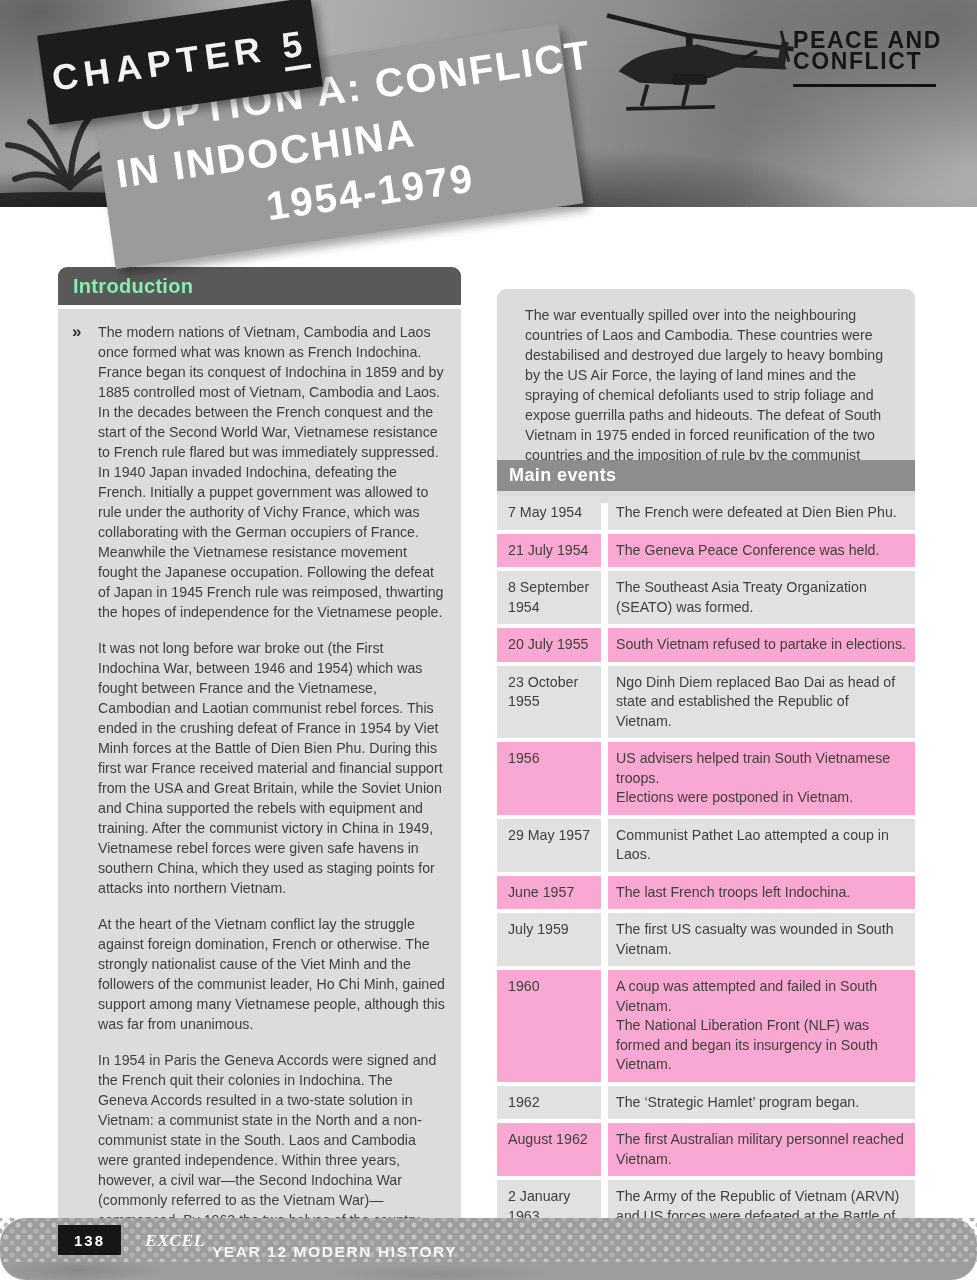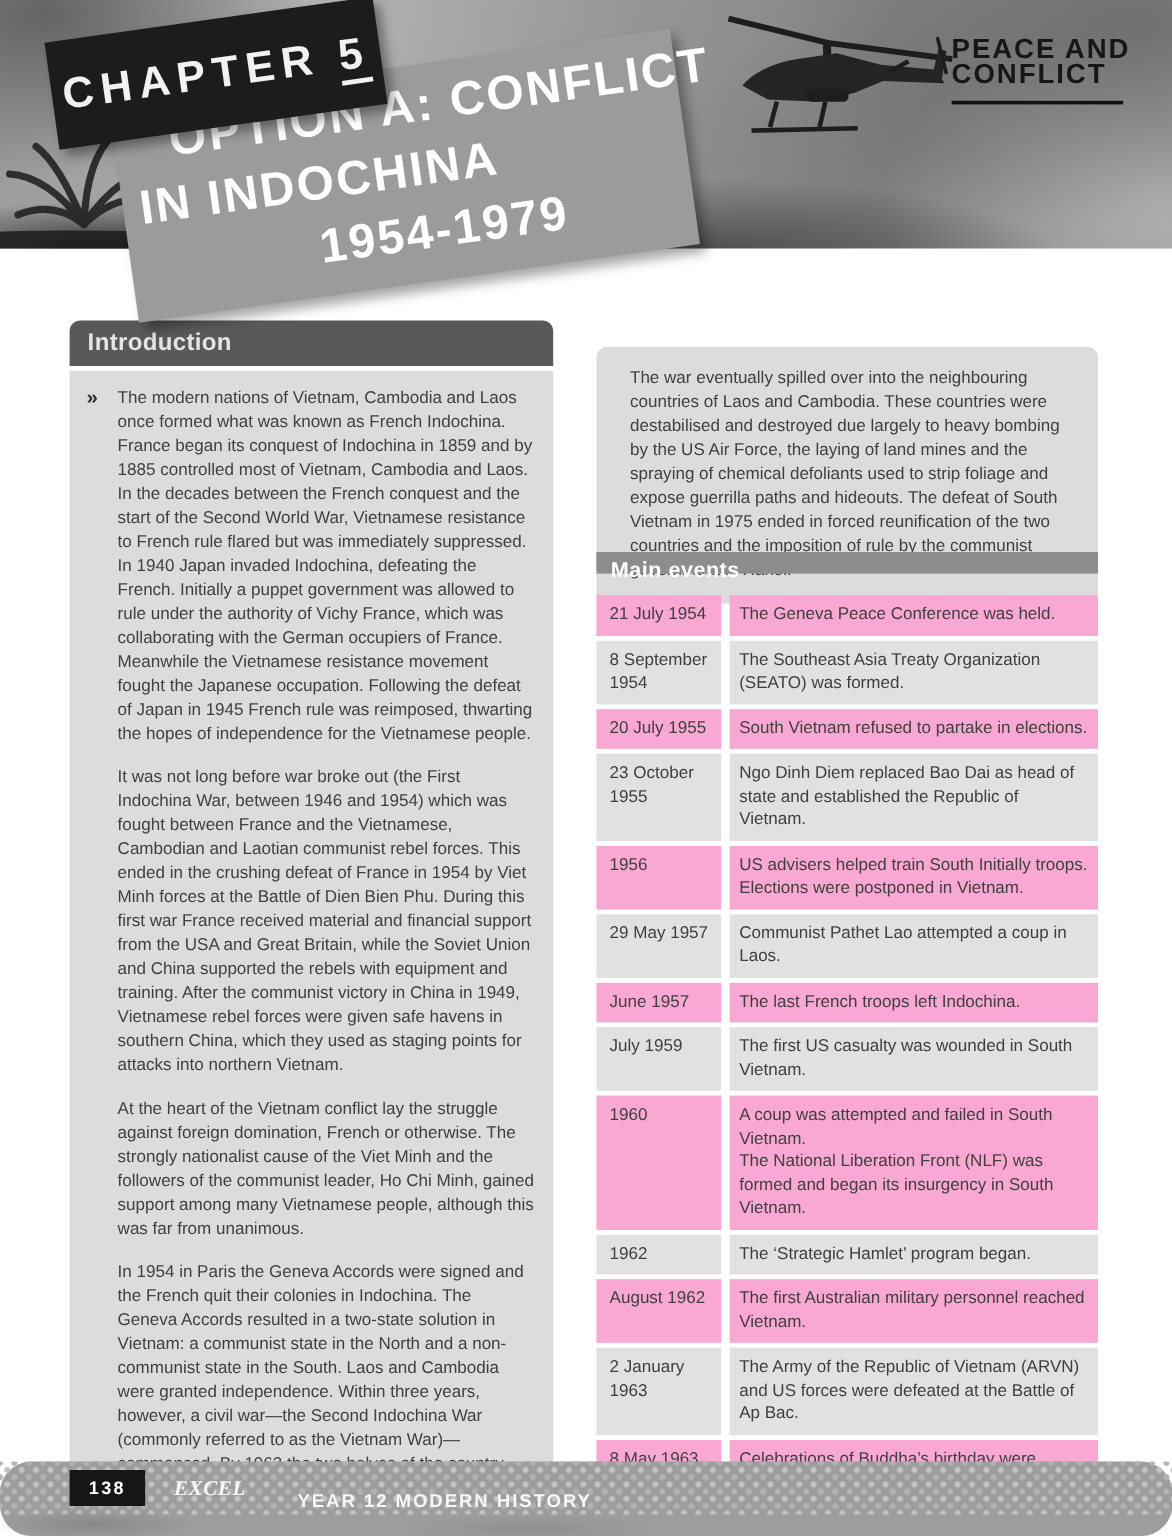--- a/index.html
+++ b/index.html
@@ -43,41 +43,41 @@
   }
   .banner-gray .l{color:#ffffff;font-weight:bold;font-size:40px;letter-spacing:2px;line-height:53px;white-space:nowrap;}
   .banner-gray .l1{margin-left:46px;}
   .banner-gray .l2{margin-left:14px;}
   .banner-gray .l3{margin-left:158px;}
 
   
   .intro-header{
     position:absolute;left:58px;top:267px;width:403px;height:38px;box-sizing:border-box;
     background:#595959;border-radius:9px 9px 0 0;
-    color:#e5e5e5;font-weight:bold;font-size:20px;line-height:38px;padding-left:15px;letter-spacing:.3px;
+    color:#86efac;font-weight:bold;font-size:20px;line-height:38px;padding-left:15px;letter-spacing:.3px;
   }
   .intro-box{
     position:absolute;left:58px;top:309px;width:403px;min-height:849px;box-sizing:border-box;
     background:#dcdcdc;border-radius:0 0 9px 9px;
     padding:13px 15px 18px 14px;
   }
   .body-text{font-size:14.2px;line-height:20px;color:#3f3f3f;}
   .intro-box p{margin:16px 0 9px 26px;}
   .first-par{display:flex;margin:0 0 9px 0 !important;}
   .chevron{width:26px;flex:0 0 26px;font-weight:bold;font-size:17px;color:#2d2d2d;line-height:20px;}
   .first-par .ptext{flex:1;}
 
   
   .right-box{
     position:absolute;left:497px;top:265px;width:418px;box-sizing:border-box;
     background:#dcdcdc;border-radius:9px;
     padding:16px 26px 18px 28px;min-height:182px;margin-top:24px;
   }
   .events-header{
-    position:absolute;left:497px;top:460px;width:418px;height:18px;box-sizing:border-box;
+    position:absolute;left:497px;top:460px;width:418px;height:31px;box-sizing:border-box;
     background:#8d8d8d;color:#ffffff;font-weight:bold;font-size:18px;line-height:31px;
     padding-left:12px;letter-spacing:.4px;
   }
   .events-table{position:absolute;left:497px;top:496px;width:418px;}
   .ev-row{display:grid;grid-template-columns:104px 1fr;column-gap:7px;margin-bottom:4px;}
   .ev-row .cell{font-size:14.2px;line-height:19.5px;color:#3f3f3f;padding:7px 8px 7px 11px;}
   .ev-row .event{white-space:pre-line;padding-left:8px;}
   .ev-row.odd .cell{background:#e1e1e1;}
   .ev-row.even .cell{background:#f9a8d4;}
 
@@ -95,21 +95,21 @@
     position:absolute;left:0;top:30px;width:977px;height:32px;
     background:
       radial-gradient(ellipse 120px 18px at 8% 70%, rgba(120,120,120,.55), transparent 70%),
       radial-gradient(ellipse 160px 16px at 45% 80%, rgba(128,128,128,.45), transparent 70%);
   }
   .page-num{
     position:absolute;left:58px;top:7px;width:63px;height:30px;
     background:#161616;color:#ffffff;font-weight:bold;font-size:15px;letter-spacing:2px;
     display:flex;align-items:center;justify-content:center;
   }
-  .book-title{position:absolute;left:145px;top:0;height:44px;display:flex;align-items:center;color:#f7f7f7;gap:36px;}
+  .book-title{position:absolute;left:145px;top:0;height:44px;display:flex;align-items:center;color:#f7f7f7;}
   .series{font-family:"Liberation Serif","DejaVu Serif",serif;font-weight:bold;font-style:italic;font-size:17.5px;letter-spacing:.5px;margin-right:7px;}
   .title-rest{font-weight:bold;font-size:15.5px;letter-spacing:1.6px;margin-top:24px;}
 </style>
 </head>
 <body>
 
 <div class="page">
 
   <div class="hero">
     <svg class="palm" width="320" height="120" viewBox="0 0 320 120">
@@ -187,39 +187,43 @@
     <p>It was not long before war broke out (the First Indochina War, between 1946 and 1954) which was fought between France and the Vietnamese, Cambodian and Laotian communist rebel forces. This ended in the crushing defeat of France in 1954 by Viet Minh forces at the Battle of Dien Bien Phu. During this first war France received material and financial support from the USA and Great Britain, while the Soviet Union and China supported the rebels with equipment and training. After the communist victory in China in 1949, Vietnamese rebel forces were given safe havens in southern China, which they used as staging points for attacks into northern Vietnam.</p>
     <p>At the heart of the Vietnam conflict lay the struggle against foreign domination, French or otherwise. The strongly nationalist cause of the Viet Minh and the followers of the communist leader, Ho Chi Minh, gained support among many Vietnamese people, although this was far from unanimous.</p>
     <p>In 1954 in Paris the Geneva Accords were signed and the French quit their colonies in Indochina. The Geneva Accords resulted in a two-state solution in Vietnam: a communist state in the North and a non-communist state in the South. Laos and Cambodia were granted independence. Within three years, however, a civil war—the Second Indochina War (commonly referred to as the Vietnam War)—commenced. By 1963 the two halves of the country were embroiled in a conflict that widened with the entry of the USA on the side of the South.</p>
   </div>
 
   <div class="right-box body-text">
     <span>The war eventually spilled over into the neighbouring countries of Laos and Cambodia. These countries were destabilised and destroyed due largely to heavy bombing by the US Air Force, the laying of land mines and the spraying of chemical defoliants used to strip foliage and expose guerrilla paths and hideouts. The defeat of South Vietnam in 1975 ended in forced reunification of the two countries and the imposition of rule by the communist government in Hanoi.</span>
   </div>
   <div class="events-header">Main events</div>
   <div class="events-table" id="events-table">
+      <div class="ev-row odd">
+        <div class="cell date">7 May 1954</div>
+        <div class="cell event">The French were defeated at Dien Bien Phu.</div>
+      </div>
       <div class="ev-row even">
         <div class="cell date">21 July 1954</div>
         <div class="cell event">The Geneva Peace Conference was held.</div>
       </div>
       <div class="ev-row odd">
         <div class="cell date">8 September 1954</div>
         <div class="cell event">The Southeast Asia Treaty Organization (SEATO) was formed.</div>
       </div>
       <div class="ev-row even">
         <div class="cell date">20 July 1955</div>
         <div class="cell event">South Vietnam refused to partake in elections.</div>
       </div>
       <div class="ev-row odd">
         <div class="cell date">23 October 1955</div>
         <div class="cell event">Ngo Dinh Diem replaced Bao Dai as head of state and established the Republic of Vietnam.</div>
       </div>
       <div class="ev-row even">
         <div class="cell date">1956</div>
-        <div class="cell event">US advisers helped train South Initially troops.
+        <div class="cell event">US advisers helped train South Vietnamese troops.
 Elections were postponed in Vietnam.</div>
       </div>
       <div class="ev-row odd">
         <div class="cell date">29 May 1957</div>
         <div class="cell event">Communist Pathet Lao attempted a coup in Laos.</div>
       </div>
       <div class="ev-row even">
         <div class="cell date">June 1957</div>
         <div class="cell event">The last French troops left Indochina.</div>
       </div>

